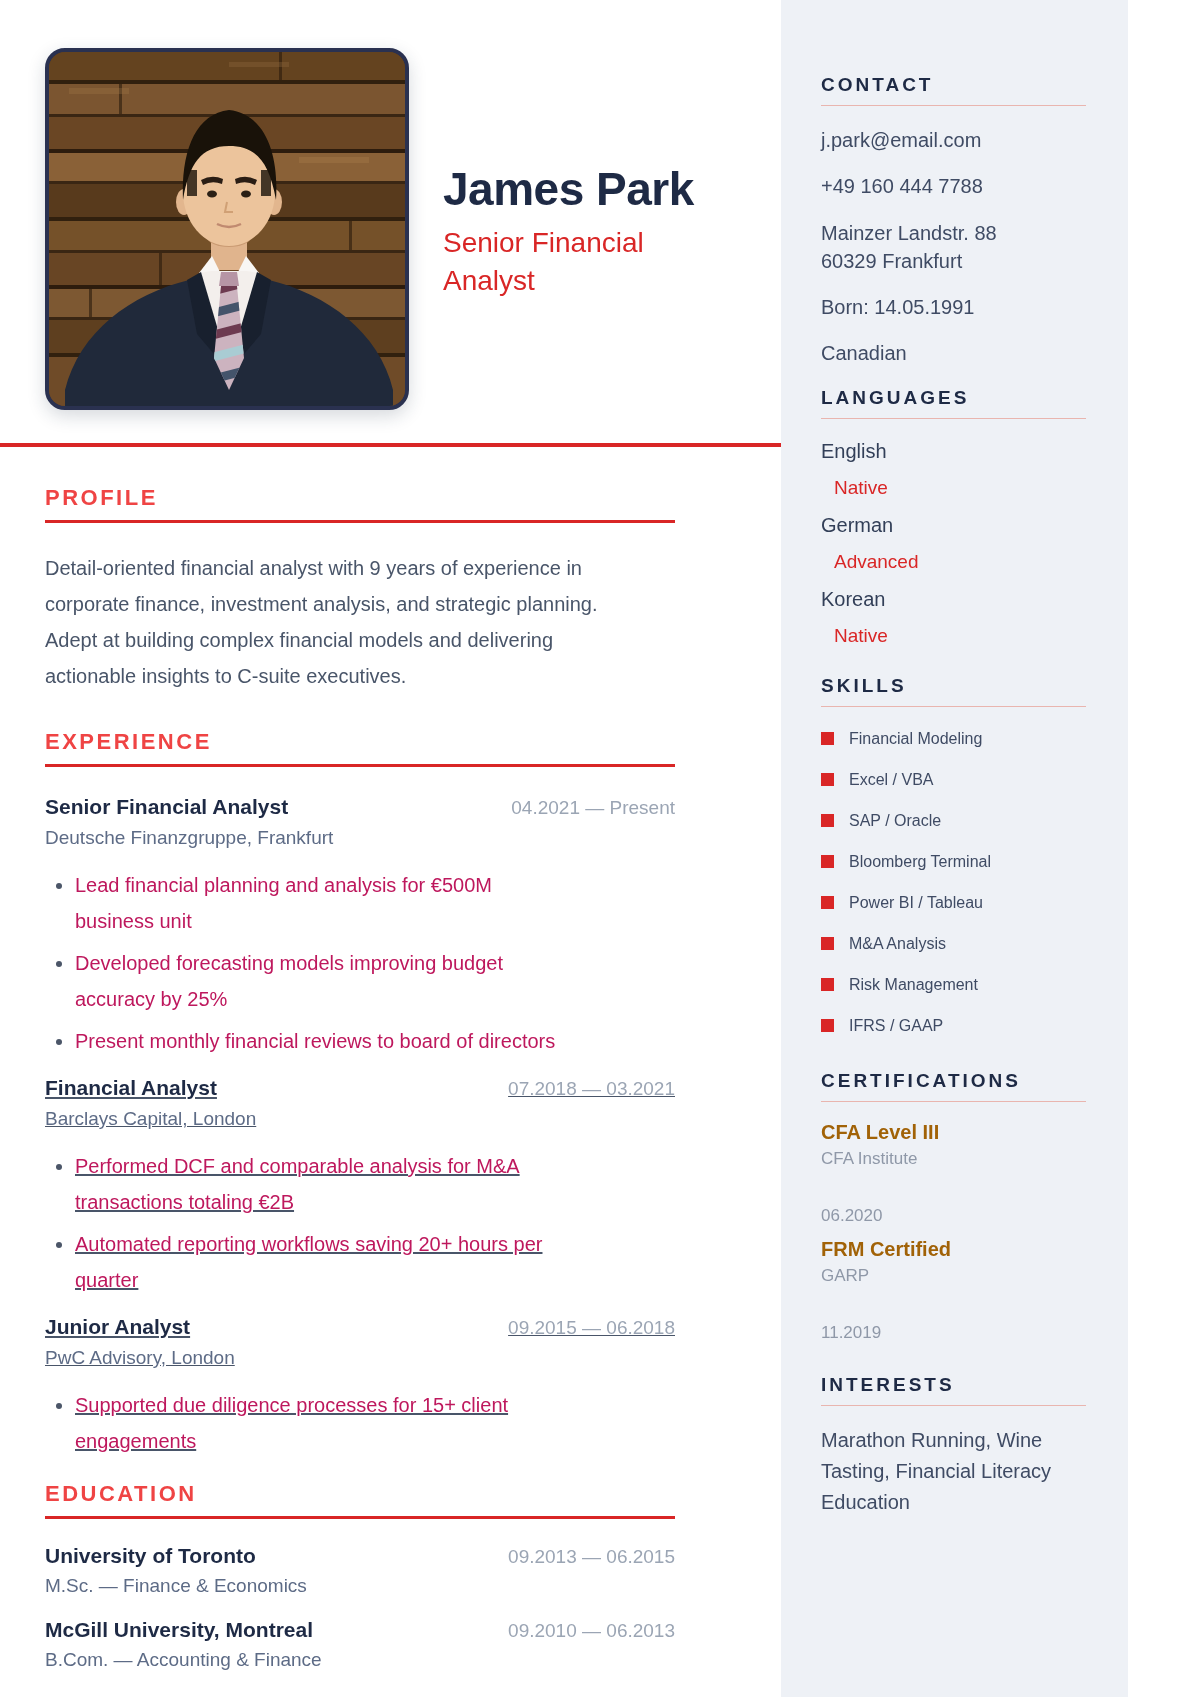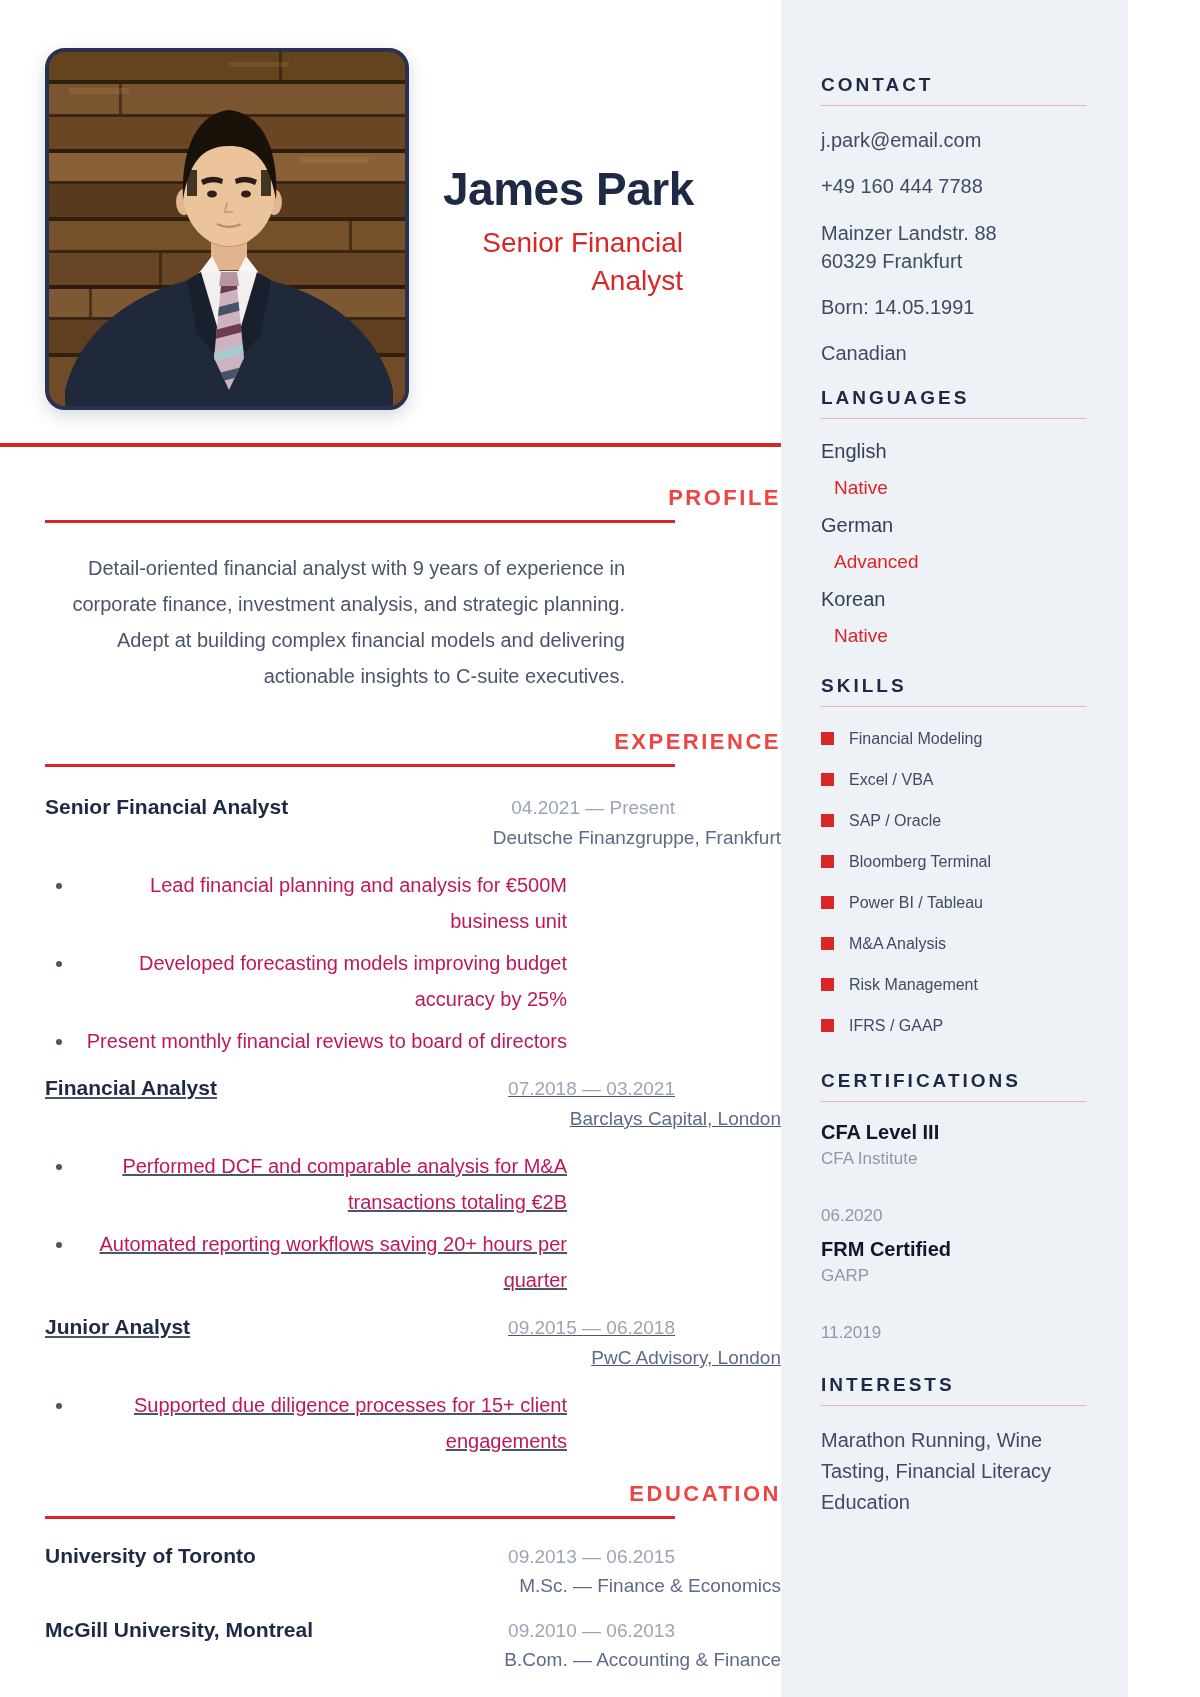--- a/index.html
+++ b/index.html
@@ -7,21 +7,21 @@
   body {
     height: 1697px;
     font-family: "Liberation Sans", sans-serif;
     background: #ffffff;
     overflow: hidden;
     color: #495569;
   }
   .page { display: flex; width: 1200px; height: 1697px; }
 
   
-  .main { width: 781px; background: #ffffff; text-align: right; }
+  .main { width: 781px; background: #ffffff; }
   .main-header { margin: 48px 0 0 45px; display: flex; }
   .photo {
     width: 364px; height: 362px; flex-shrink: 0;
     border: 4px solid #2a3150; border-radius: 20px;
     overflow: hidden; background: #5f3e1f;
     box-shadow: 0 6px 18px rgba(30,42,68,0.18);
   }
   .photo svg { display: block; width: 100%; height: 100%; }
   .name-block { margin-left: 34px; padding-top: 118px; }
   .name {
@@ -83,21 +83,21 @@
   .lang-level { font-size: 19px; color: #d92626; line-height: 26px; margin-top: 11px; padding-left: 13px; }
 
   .sec-skills { margin-top: 26px; }
   .skills { margin-top: 18px; list-style: none; }
   .skill { display: flex; align-items: center; margin-bottom: 14px; font-size: 16px; color: #3f4b64; line-height: 27px; }
   .sq { width: 13px; height: 13px; background: #d92626; margin-right: 15px; flex-shrink: 0; }
 
   .sec-certs { margin-top: 31px; }
   .cert { margin-top: 17px; }
   .cert + .cert { margin-top: 9px; }
-  .cert-name { font-size: 20px; font-weight: bold; color: #0f172a; line-height: 26px; }
+  .cert-name { font-size: 20px; font-weight: bold; color: #a16207; line-height: 26px; }
   .cert-org, .cert-date { font-size: 17px; color: #8f98a8; line-height: 23px; margin-top: 34px; }
   .cert-org { margin-top: 2px; }
 
   .sec-interests { margin-top: 30px; }
   .interests-text { margin-top: 19px; width: 280px; font-size: 20px; color: #3f4b64; line-height: 31px; }
 </style>
 </head>
 <body>
 
 <div class="page">

